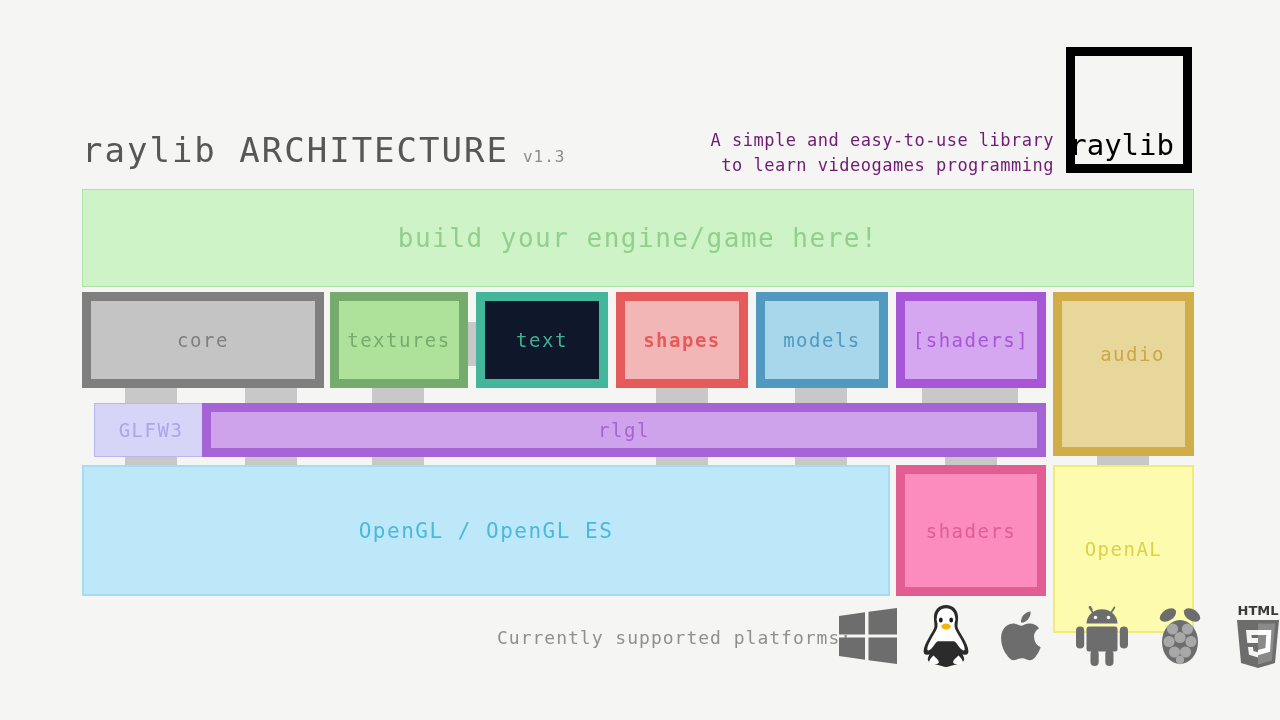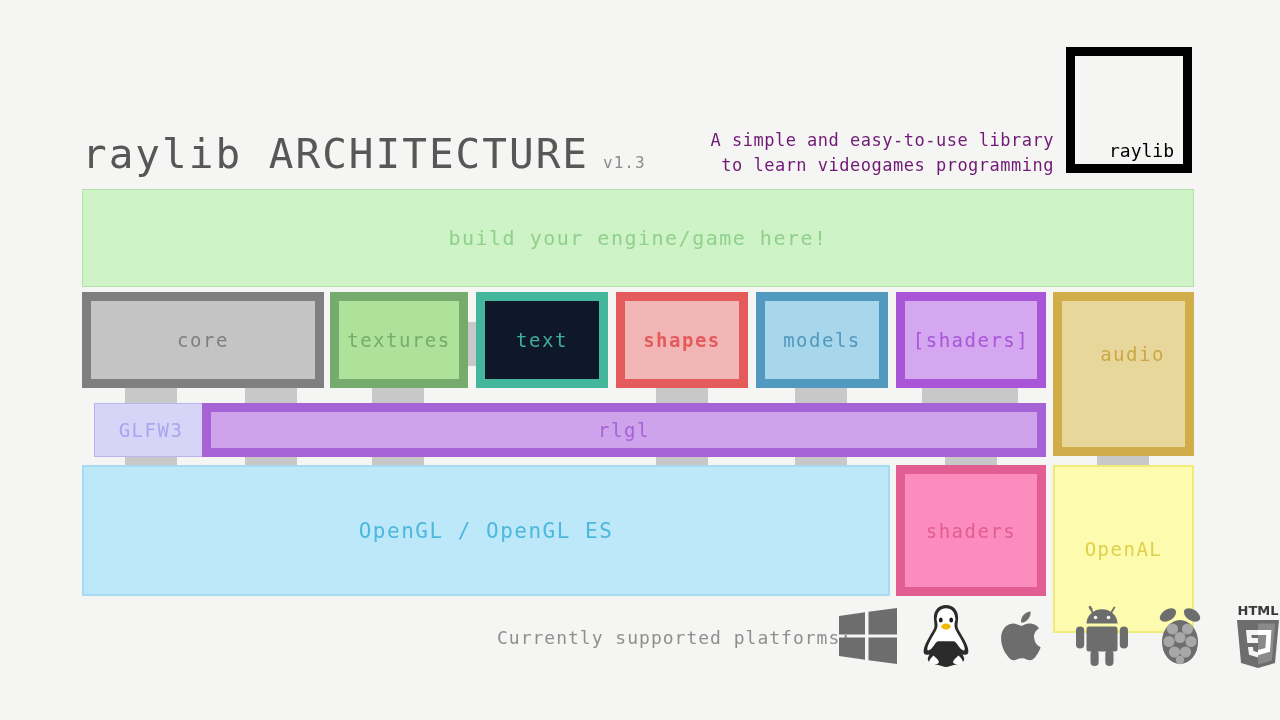--- a/index.html
+++ b/index.html
@@ -11,59 +11,59 @@
     font-family: "DejaVu Sans Mono", "Liberation Mono", monospace;
     overflow: hidden;
     position: relative;
   }
 
   #root { position: absolute; inset: 0; }
 
   
   .title-block { position: absolute; left: 82px; top: 130px; display: flex; align-items: baseline; }
   .title-main {
-    font-size: 41px; letter-spacing: 2px; color: #575757;
+    font-size: 34px; letter-spacing: 2px; color: #575757;
     font-weight: 400; white-space: nowrap;
   }
   .title-version { font-size: 16px; color: #8c8c8c; margin-left: 14px; letter-spacing: 1px; }
 
   .tagline {
     position: absolute; right: 226px; top: 128px;
     text-align: right; color: #701a75; font-size: 17px; line-height: 25px;
     letter-spacing: 0.5px; white-space: nowrap;
   }
 
   .logo-box {
     position: absolute; left: 1066px; top: 47px;
     width: 126px; height: 126px;
     border: 9px solid #000; background: #f5f5f3;
   }
   .logo-text {
     position: absolute; right: 9px; bottom: 4px;
-    font-size: 18px; color: #000; letter-spacing: 0px; line-height: 1;
+    font-size: 29px; color: #000; letter-spacing: 0px; line-height: 1;
   }
 
   
   .box {
     position: absolute;
     display: flex; align-items: center; justify-content: center;
   }
   .box .lbl {
     font-size: 19px; letter-spacing: 1.5px; white-space: nowrap; z-index: 2;
   }
 
   
   .tab { position: absolute; background: #c8c8c8; z-index: 0; }
 
   
   #banner {
     left: 82px; top: 189px; width: 1112px; height: 98px;
     background: #cdf3c6; border: 1px solid #b2e0a9;
   }
-  #banner .lbl { color: #91cf8c; font-size: 20px; letter-spacing: 1.5px; }
+  #banner .lbl { color: #91cf8c; font-size: 26px; letter-spacing: 1.5px; }
 
   
   .mod { border-style: solid; }
 
   
   .footer {
     position: absolute; left: 497px; top: 627px;
     color: #8f8f8f; font-size: 18px; letter-spacing: 1px; white-space: nowrap;
   }
   .platforms { position: absolute; left: 838px; top: 602px; display: flex; align-items: flex-end; gap: 18px; }

